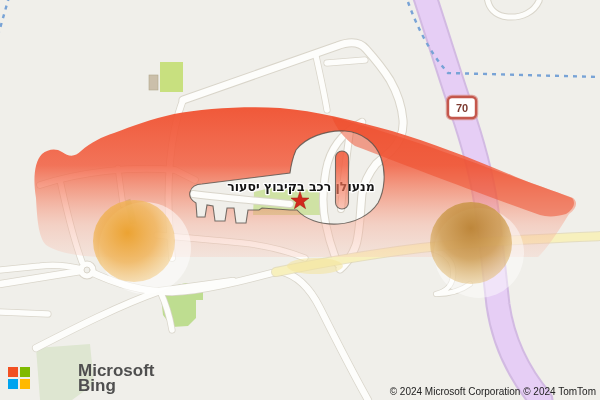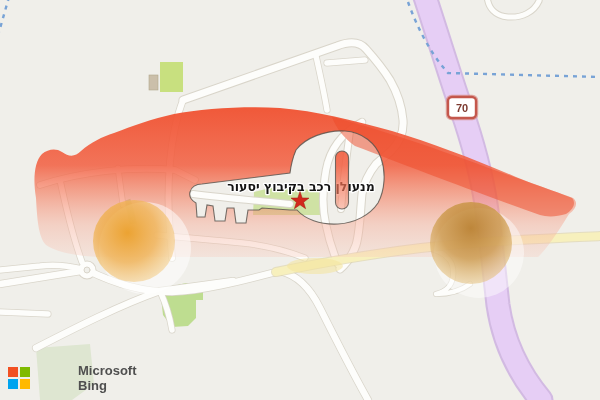--- a/index.html
+++ b/index.html
@@ -9,21 +9,21 @@
   }
   .stage svg{position:absolute;left:0;top:0;}
   .brand{
     position:absolute;left:8px;bottom:7px;display:flex;align-items:center;
     user-select:none;
   }
   .brand .squares{display:grid;grid-template-columns:10px 10px;grid-template-rows:10px 10px;gap:2px;}
   .brand .sq{width:10px;height:10px;}
   .sq.red{background:#f25022;} .sq.green{background:#7fba00;}
   .sq.blue{background:#00a4ef;} .sq.yellow{background:#ffb900;}
-  .brand .words{margin-left:8px;color:#4f4f4f;font-size:13px;font-weight:600;line-height:15px;padding-left:40px;}
+  .brand .words{margin-left:8px;color:#4f4f4f;font-size:17px;font-weight:600;line-height:15px;padding-left:40px;}
   .attrib{
     position:absolute;right:4px;bottom:2px;text-align:right;
     color:#222;font-size:10px;line-height:13px;letter-spacing:0;
   }
   .map-label-font{font-family:"DejaVu Sans",sans-serif;}
 </style>
 </head>
 <body>
 
 <div class="stage">
@@ -195,14 +195,15 @@
       <div class="sq blue"></div>
       <div class="sq yellow"></div>
     </div>
     <div class="words">
       <div>Microsoft</div>
       <div>Bing</div>
     </div>
   </div>
 
   <div class="attrib">
+    <div>© 2024 Microsoft Corporation © 2024 TomTom</div>
   </div>
 </div>
 
 </body></html>

